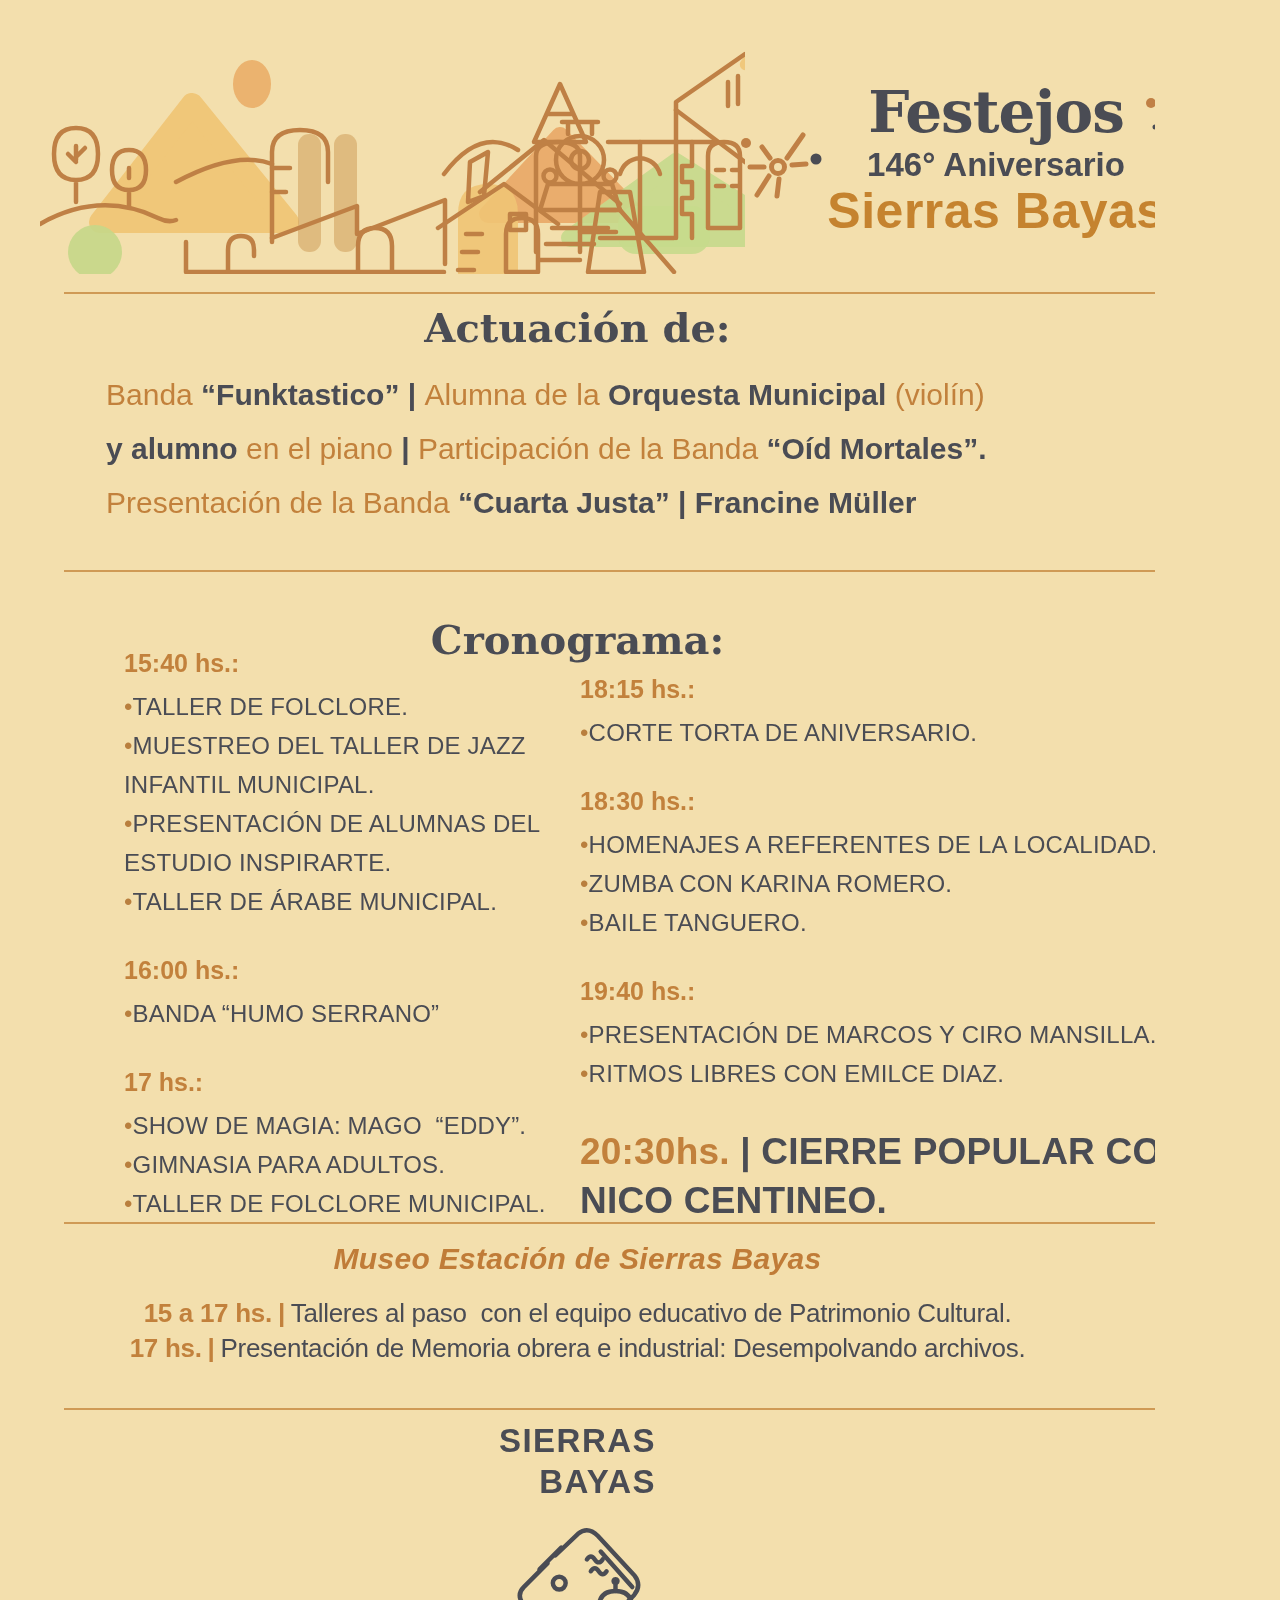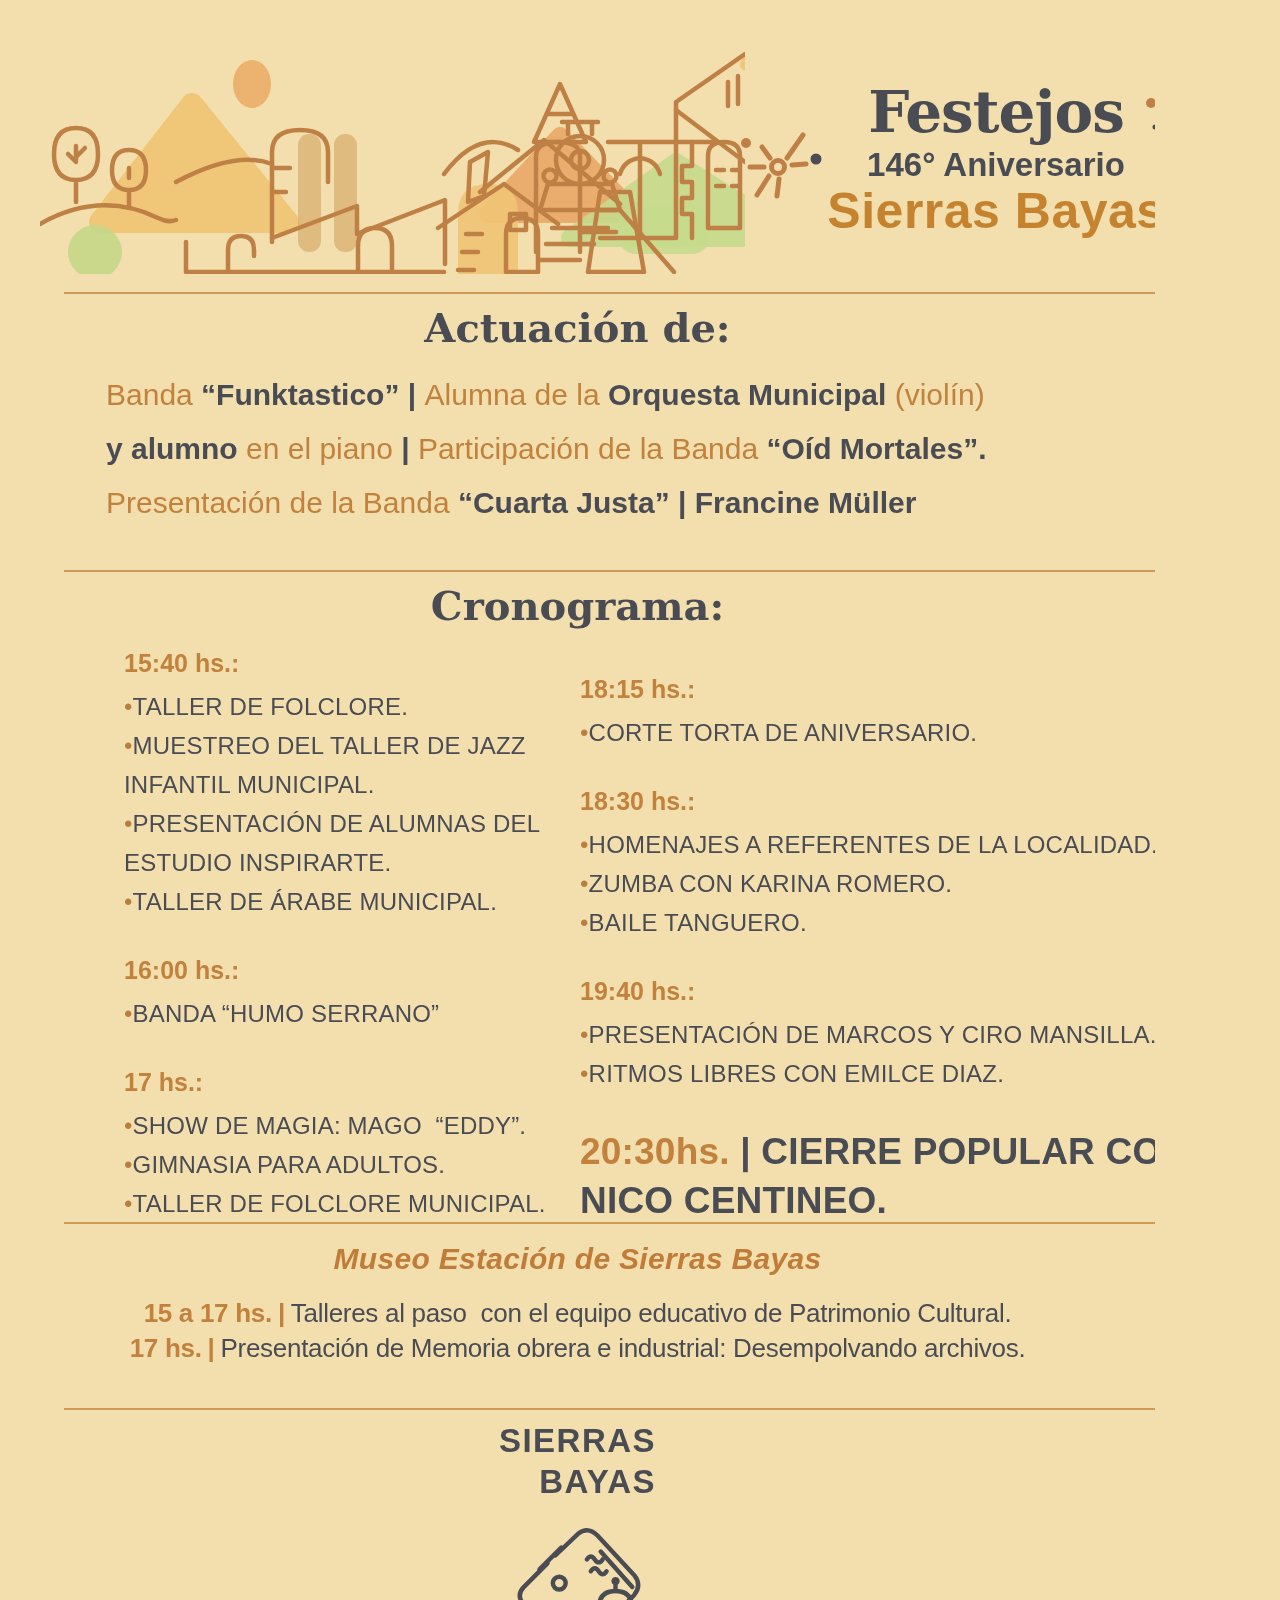--- a/index.html
+++ b/index.html
@@ -174,21 +174,21 @@
 
   <div class="sec-heading fancy" style="top:304px">Actuación de:</div>
   <div class="act-lines">
     <div class="act-line"><span class="seg-o">Banda </span><span class="seg-b">“Funktastico”</span><span class="seg-b"> | </span><span class="seg-o">Alumna de la </span><span class="seg-b">Orquesta Municipal</span><span class="seg-o"> (violín)</span></div>
     <div class="act-line"><span class="seg-b">y alumno </span><span class="seg-o">en el piano </span><span class="seg-b">| </span><span class="seg-o">Participación de la Banda </span><span class="seg-b">“Oíd Mortales”.</span></div>
     <div class="act-line"><span class="seg-o">Presentación de la Banda </span><span class="seg-b">“Cuarta Justa” | Francine Müller</span></div>
   </div>
 
   <div class="rule" style="top:570px"></div>
 
-  <div class="sec-heading fancy" style="top:582px">Cronograma:</div>
+  <div class="sec-heading fancy" style="top:616px">Cronograma:</div>
   <div class="sched-wrap">
     <div class="col-left">
         <div class="sched-block">
           <div class="sched-time">15:40 hs.:</div>
           <div class="sched-item"><span class="bullet">•</span><span>TALLER DE FOLCLORE.</span></div>
           <div class="sched-item"><span class="bullet">•</span><span>MUESTREO DEL TALLER DE JAZZ INFANTIL MUNICIPAL.</span></div>
           <div class="sched-item"><span class="bullet">•</span><span>PRESENTACIÓN DE ALUMNAS DEL ESTUDIO INSPIRARTE.</span></div>
           <div class="sched-item"><span class="bullet">•</span><span>TALLER DE ÁRABE MUNICIPAL.</span></div>
         </div>
         <div class="sched-block">

